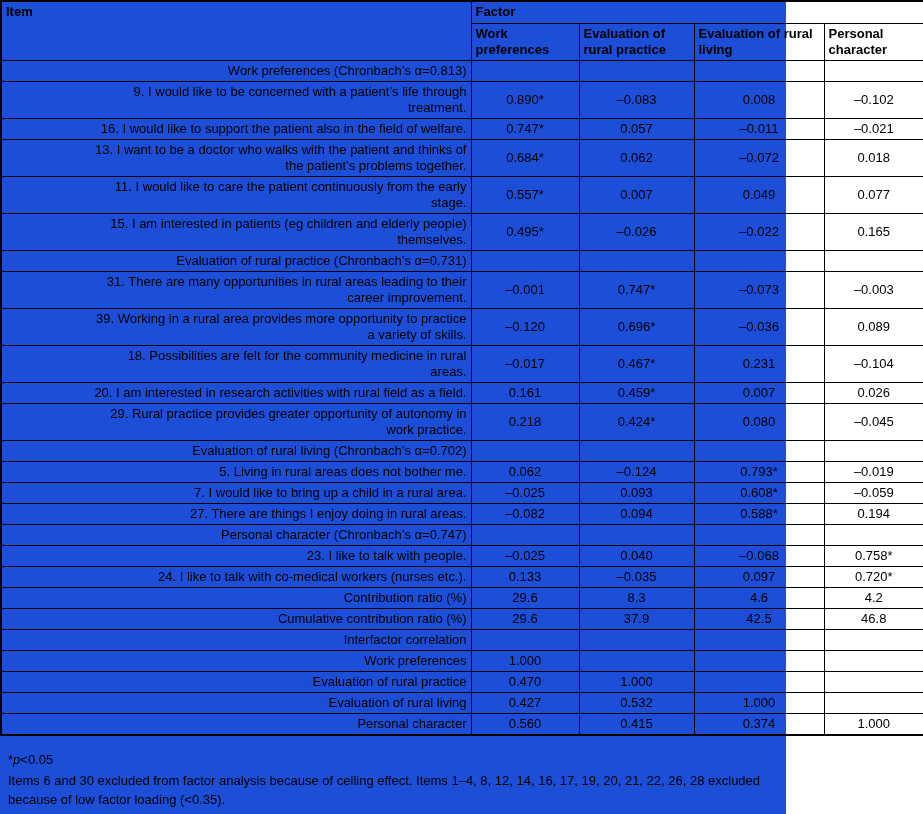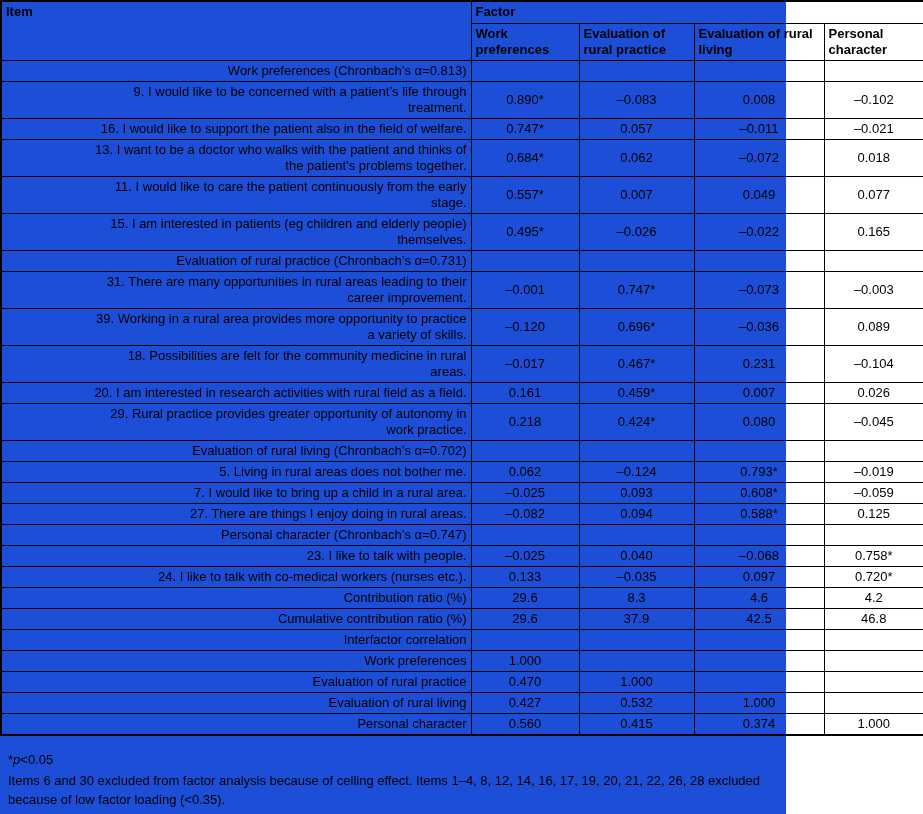--- a/index.html
+++ b/index.html
@@ -201,21 +201,21 @@
           <td class="value-cell">–0.025</td>
           <td class="value-cell">0.093</td>
           <td class="value-cell">0.608*</td>
           <td class="value-cell">–0.059</td>
         </tr>
         <tr>
           <td class="item-cell indent">27. There are things I enjoy doing in rural areas.</td>
           <td class="value-cell">–0.082</td>
           <td class="value-cell">0.094</td>
           <td class="value-cell">0.588*</td>
-          <td class="value-cell">0.125</td>
+          <td class="value-cell">0.194</td>
         </tr>
         <tr>
           <td class="item-cell">Personal character (Chronbach’s α=0.747)</td>
           <td class="value-cell"></td>
           <td class="value-cell"></td>
           <td class="value-cell"></td>
           <td class="value-cell"></td>
         </tr>
         <tr>
           <td class="item-cell indent">23. I like to talk with people.</td>

